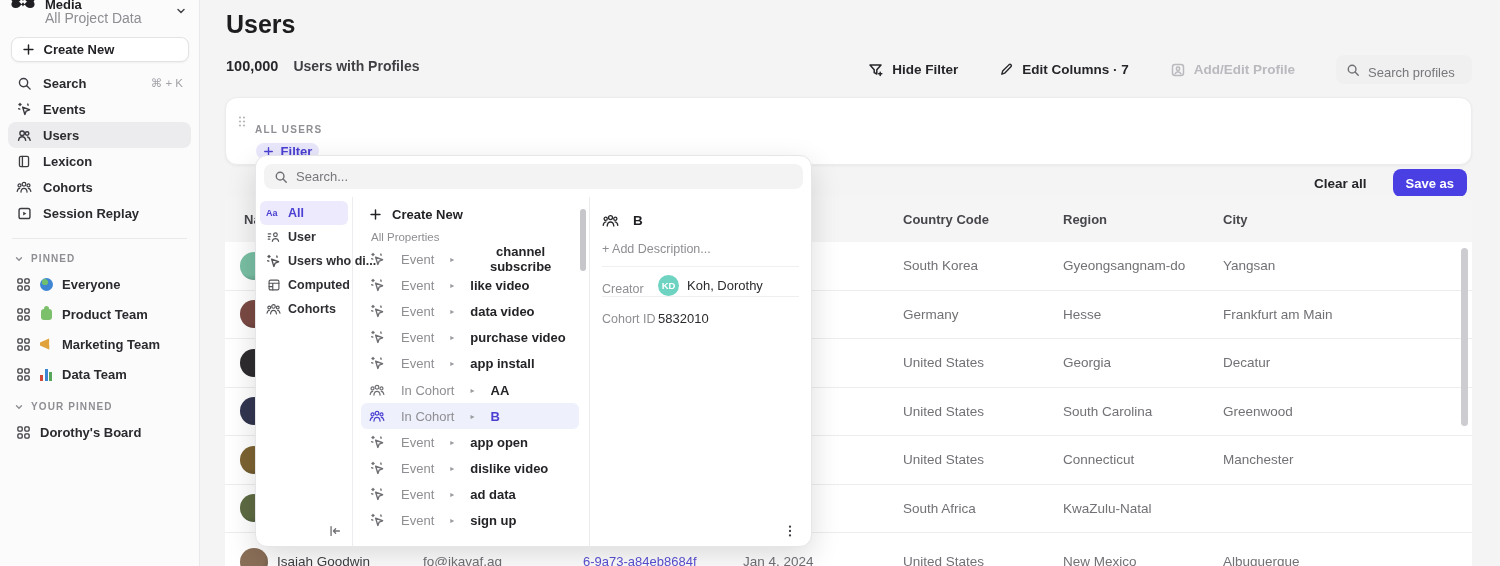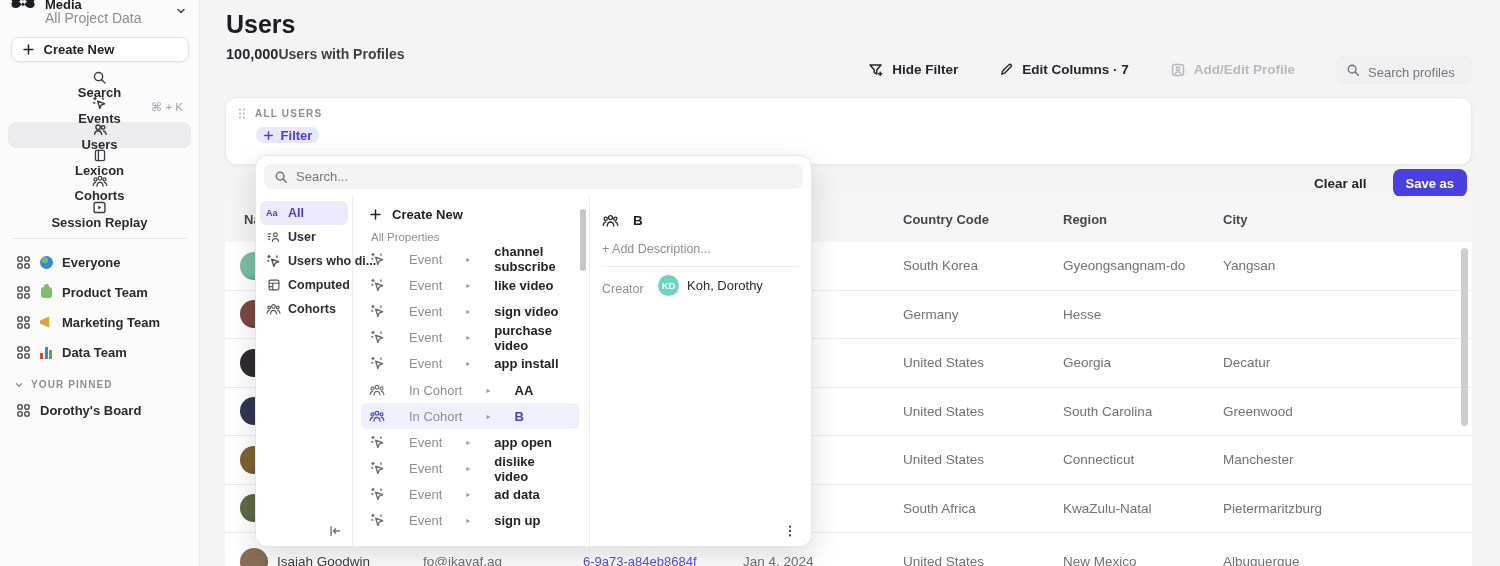--- a/index.html
+++ b/index.html
@@ -9,21 +9,21 @@
   .icn svg { display:block; }
 
   
   .sidebar { position:absolute; left:0; top:0; width:200px; height:566px; background:#fbfbfc; border-right:1px solid #e9e9eb; z-index:5; }
   .proj { display:flex; align-items:center; gap:9px; padding:0 12px 0 10px; height:34px; margin-top:-6px; cursor:pointer; }
   .logo-x { width:26px; height:30px; color:#1f1f23; overflow:hidden; }
   .proj-name { font-size:13px; font-weight:700; color:#1f1f23; line-height:14px; }
   .proj-sub  { font-size:14px; color:#8d8d92; line-height:13px; }
   .proj .chev { margin-left:auto; color:#47474b; }
   .create-new { display:flex; align-items:center; gap:9px; width:178px; margin:9px auto 8px; height:25px; background:#fff; border:1px solid #e3e3e6; border-radius:8px; box-shadow:0 1px 2px rgba(0,0,0,.05); padding:0 10px; font-size:13px; font-weight:700; color:#232327; cursor:pointer; font-family:inherit; }
-  .nav-item { display:flex; align-items:center; height:26px; margin:0 8px; padding:0 8px; border-radius:8px; font-size:13px; font-weight:600; color:#2b2b2f; cursor:pointer;flex-direction:column; }
+  .nav-item { display:flex; align-items:center; gap:11px; height:26px; margin:0 8px; padding:0 8px; border-radius:8px; font-size:13px; font-weight:600; color:#2b2b2f; cursor:pointer; }
   .nav-item .icn { color:#3c3c41; width:16px; }
   .nav-item.active { background:#ececee; }
   .nav-item .shortcut { margin-left:auto; font-size:11.5px; color:#a3a3a8; font-weight:400; }
   .side-div { height:1px; background:#e9e9eb; margin:12px 12px 8px; }
   .group-h { display:flex; align-items:center; gap:7px; padding:6px 8px 5px 14px; font-size:10px; font-weight:700; letter-spacing:1.1px; color:#8e8e93; cursor:pointer; }
   .group-h .icn { color:#8e8e93; }
   .board-item { display:flex; align-items:center; gap:9px; height:30px; padding:0 8px 0 16px; font-size:13px; font-weight:600; color:#2b2b2f; cursor:pointer; }
   .board-item .icn { color:#3c3c41; }
   .mi { width:13px; height:13px; display:inline-block; position:relative; }
   .mi.globe { border-radius:50%; background:radial-gradient(circle at 38% 32%, #6fbf6f 0 24%, #3e86d4 27% 100%); }
@@ -32,38 +32,38 @@
   .mi.mega { background:#e0a33c; clip-path:polygon(0 38%, 70% 8%, 70% 92%, 0 62%); }
   .mi.mega::after{ content:""; position:absolute; right:0; top:55%; width:4px; height:6px; background:#b07722; }
   .mi.chart { display:inline-flex; align-items:flex-end; gap:1.5px; }
   .mi.chart i { width:3px; background:#3e86d4; display:block; }
   .mi.chart i:nth-child(1){ height:6px; background:#d2483a; }
   .mi.chart i:nth-child(2){ height:12px; background:#3e86d4; }
   .mi.chart i:nth-child(3){ height:9px;  background:#58a65c; }
 
   
   .page-title { position:absolute; left:226px; top:10px; font-size:25px; font-weight:700; color:#1d1d1f; z-index:1; }
-  .count-row { position:absolute; left:226px; top:46px; display:flex; align-items:baseline; z-index:1; }
+  .count-row { position:absolute; left:226px; top:58px; display:flex; align-items:baseline; gap:15px; z-index:1; }
   .count-num { font-size:14.5px; font-weight:700; color:#27272b; }
   .count-label { font-size:14px; font-weight:600; color:#3f3f44; }
   .header-actions { position:absolute; top:55px; right:28px; display:flex; align-items:center; gap:41px; z-index:1; }
   .h-act { display:flex; align-items:center; gap:8px; font-size:13.5px; font-weight:700; color:#26262a; cursor:pointer; }
   .h-act .icn { color:#26262a; }
   .h-act.disabled { color:#b9b9be; cursor:default; }
   .h-act.disabled .icn { color:#b9b9be; }
   .search-profiles { display:flex; align-items:center; gap:8px; width:136px; height:29px; background:#f0f0f1; border-radius:8px; padding:0 10px; }
   .search-profiles .icn { color:#6f6f74; }
   .search-profiles input { border:none; outline:none; background:transparent; width:100%; font-size:13px; font-family:inherit; color:#2c2c30;margin-top:6px; }
   .search-profiles input::placeholder { color:#77777c; }
 
   
   .filter-card { position:absolute; left:225px; top:97px; width:1247px; height:68px; background:#fff; border:1px solid #ececee; border-radius:12px; box-shadow:0 1px 3px rgba(0,0,0,.05); z-index:2; }
   .fc-top { display:flex; align-items:center; gap:9px; padding:10px 0 0 12px; }
   .drag-dots { color:#b6b6bb; }
-  .all-users-label { font-size:10px; font-weight:700; letter-spacing:1.2px; color:#8e8e93; }
+  .all-users-label { font-size:10px; font-weight:700; letter-spacing:1.2px; color:#8e8e93;margin-top:16px; }
   .filter-btn { display:flex; align-items:center; gap:7px; margin:8px 0 0 30px; width:63px; height:16px; justify-content:center; background:#e9e7fb; color:#4b40d2; border:none; border-radius:8px; font-size:13px; font-weight:700; cursor:pointer; font-family:inherit; }
 
   
   .table-actions { position:absolute; top:169px; right:33px; display:flex; align-items:center; gap:26px; z-index:1; }
   .clear-all { font-size:13.5px; font-weight:700; color:#26262a; cursor:pointer; }
   .save-as { height:28px; padding:0 13px; background:#4a3fe3; color:#fff; border:none; border-radius:8px; font-size:13px; font-weight:700; cursor:pointer; font-family:inherit; }
 
   
   .table { position:absolute; left:225px; top:196px; width:1247px; height:370px; z-index:1; border-radius:10px 10px 0 0; overflow:hidden; }
   .tgrid { display:grid; grid-template-columns:179px 160px 160px 160px 160px 160px 1fr; align-items:center; }
@@ -85,21 +85,21 @@
   .dd-body { flex:1; display:flex; min-height:0; position:relative; }
   .dd-tabs { width:97px; flex:0 0 auto; border-right:1px solid #ececee; padding:4px 4px; position:relative; }
   .dd-tab { display:flex; align-items:center; gap:7px; height:24px; padding:0 6px; border-radius:6px; font-size:12.5px; font-weight:600; color:#2e2e33; cursor:pointer; white-space:nowrap; }
   .dd-tab .icn { color:#55555a; width:15px; }
   .dd-tab.active { background:#eceafc; color:#4b40d2; }
   .dd-tab.active .icn { color:#4b40d2; }
   .collapse-btn { position:absolute; left:72px; bottom:8px; color:#6f6f74; cursor:pointer; }
   .dd-list { flex:1; position:relative; padding:4px 10px 0 8px; min-width:0; }
   .dd-create { display:flex; align-items:center; gap:10px; height:26px; padding:0 8px; font-size:13px; font-weight:700; color:#232327; cursor:pointer; }
   .dd-section { font-size:11.5px; color:#8e8e93; padding:4px 0 3px 10px; }
-  .dd-item { display:flex; align-items:center; gap:24px; height:26.2px; padding:0 8px; border-radius:6px; font-size:13px; cursor:pointer; }
+  .dd-item { display:flex; align-items:center; gap:16px; height:26.2px; padding:0 8px; border-radius:6px; font-size:13px; cursor:pointer;text-align:center; }
   .dd-item .icn { color:#6f6f74; width:16px; }
   .dd-item .pfx { color:#8e8e93; }
   .dd-item .sep { color:#9a9a9f; font-size:8px; }
   .dd-item .pname { color:#242428; font-weight:600; }
   .dd-item.selected { background:#eef0fb; }
   .dd-item.selected .icn, .dd-item.selected .pname { color:#4b40d2; }
   .dd-scroll { position:absolute; right:3px; top:12px; width:6px; height:62px; background:#c6c6cb; border-radius:3px; }
   .dd-detail { width:222px; flex:0 0 auto; border-left:1px solid #ececee; position:relative; padding:10px 12px 0 12px; }
   .dt-title { display:flex; align-items:center; gap:14px; height:26px; font-size:13.5px; font-weight:700; color:#1f1f23; }
   .dt-title .icn { color:#2b2b2f; }
@@ -202,20 +202,28 @@
             <svg width="15" height="15" viewBox="0 0 16 16" fill="none" stroke="currentColor" stroke-width="1.5" stroke-linecap="round" stroke-linejoin="round">
               <rect x="2.2" y="2.6" width="11.6" height="10.8" rx="2"></rect>
               <path d="M6.6 6l3.4 2-3.4 2z" fill="currentColor" stroke="none"></path>
             </svg>
           </span>
           <span>Session Replay</span>
         </div>
       </nav>
     <div class="side-div"></div>
 
+    <div class="group-h">
+      <span class="icn">
+          <svg width="10" height="10" viewBox="0 0 16 16" fill="none" stroke="currentColor" stroke-width="2.2" stroke-linecap="round">
+            <path d="M4 6l4 4 4-4"></path>
+          </svg>
+        </span>
+      <span>PINNED</span>
+    </div>
     <div id="pinned-list">
         <div class="board-item">
           <span class="icn">
             <svg width="15" height="15" viewBox="0 0 16 16" fill="none" stroke="currentColor" stroke-width="1.4" stroke-linecap="round" stroke-linejoin="round">
               <rect x="2" y="2" width="4.6" height="4.6" rx="1.2"></rect>
               <rect x="9.4" y="2" width="4.6" height="4.6" rx="1.2"></rect>
               <rect x="2" y="9.4" width="4.6" height="4.6" rx="1.2"></rect>
               <rect x="9.4" y="9.4" width="4.6" height="4.6" rx="1.2"></rect>
             </svg>
           </span>
@@ -387,20 +395,21 @@
         <div class="tgrid trow">
           <div class="cell-name">
             <span class="avatar" style="background:radial-gradient(circle at 35% 30%, #7a4a43 0 55%, #20202466 100%);background-color:#7a4a43"></span>
             <span></span>
           </div>
           <div class="cell"></div>
           <div class="cell cell-id"></div>
           <div class="cell"></div>
           <div class="cell">Germany</div>
           <div class="cell">Hesse</div>
+          <div class="cell">Frankfurt am Main</div>
         </div>
         <div class="tgrid trow">
           <div class="cell-name">
             <span class="avatar" style="background:radial-gradient(circle at 35% 30%, #2e2c2e 0 55%, #20202466 100%);background-color:#2e2c2e"></span>
             <span></span>
           </div>
           <div class="cell"></div>
           <div class="cell cell-id"></div>
           <div class="cell"></div>
           <div class="cell">United States</div>
@@ -434,21 +443,20 @@
         <div class="tgrid trow">
           <div class="cell-name">
             <span class="avatar" style="background:radial-gradient(circle at 35% 30%, #5d6b43 0 55%, #20202466 100%);background-color:#5d6b43"></span>
             <span></span>
           </div>
           <div class="cell"></div>
           <div class="cell cell-id"></div>
           <div class="cell"></div>
           <div class="cell">South Africa</div>
           <div class="cell">KwaZulu-Natal</div>
-          <div class="cell">Pietermaritzburg</div>
         </div>
         <div class="tgrid trow">
           <div class="cell-name">
             <span class="avatar" style="background:radial-gradient(circle at 35% 30%, #8a6f58 0 55%, #20202466 100%);background-color:#8a6f58"></span>
             <span>Isaiah Goodwin</span>
           </div>
           <div class="cell">fo@ikavaf.ag</div>
           <div class="cell cell-id"><a href="#">42c08e49-2e92-5c36-9a73-a84eb8684fa3</a></div>
           <div class="cell">Jan 4, 2024</div>
           <div class="cell">United States</div>
@@ -559,21 +567,21 @@
             </div>
             <div class="dd-item ">
               <span class="icn">
                 <svg width="15" height="15" viewBox="0 0 16 16" fill="none" stroke="currentColor" stroke-width="1.5" stroke-linecap="round" stroke-linejoin="round">
                   <path d="M6 5.5l7.4 2.8-3.6 1.4L8.4 13.3z"></path>
                   <path d="M3.2 1.6v2.2M2.1 2.7h2.2M11.5 2.2l.4 1.2M1.8 7.2l1.2.4"></path>
                 </svg>
               </span>
               <span class="pfx">Event</span>
               <span class="sep">▸</span>
-              <span class="pname">sign video</span>
+              <span class="pname">data video</span>
             </div>
             <div class="dd-item ">
               <span class="icn">
                 <svg width="15" height="15" viewBox="0 0 16 16" fill="none" stroke="currentColor" stroke-width="1.5" stroke-linecap="round" stroke-linejoin="round">
                   <path d="M6 5.5l7.4 2.8-3.6 1.4L8.4 13.3z"></path>
                   <path d="M3.2 1.6v2.2M2.1 2.7h2.2M11.5 2.2l.4 1.2M1.8 7.2l1.2.4"></path>
                 </svg>
               </span>
               <span class="pfx">Event</span>
               <span class="sep">▸</span>
@@ -676,20 +684,24 @@
           <span>B</span>
         </div>
         <div class="dt-desc">+ Add Description...</div>
         <div class="dt-row">
           <span class="dt-label">Creator</span>
           <span class="dt-val">
             <span class="kd-avatar">KD</span>
             <span>Koh, Dorothy</span>
           </span>
         </div>
+        <div class="dt-row">
+          <span class="dt-label">Cohort ID</span>
+          <span class="dt-val">5832010</span>
+        </div>
         <span class="icn more-btn">
             <svg width="14" height="14" viewBox="0 0 16 16" fill="currentColor">
               <circle cx="8" cy="3" r="1.3"></circle>
               <circle cx="8" cy="8" r="1.3"></circle>
               <circle cx="8" cy="13" r="1.3"></circle>
             </svg>
           </span>
       </div>
     </div>
   </div>

